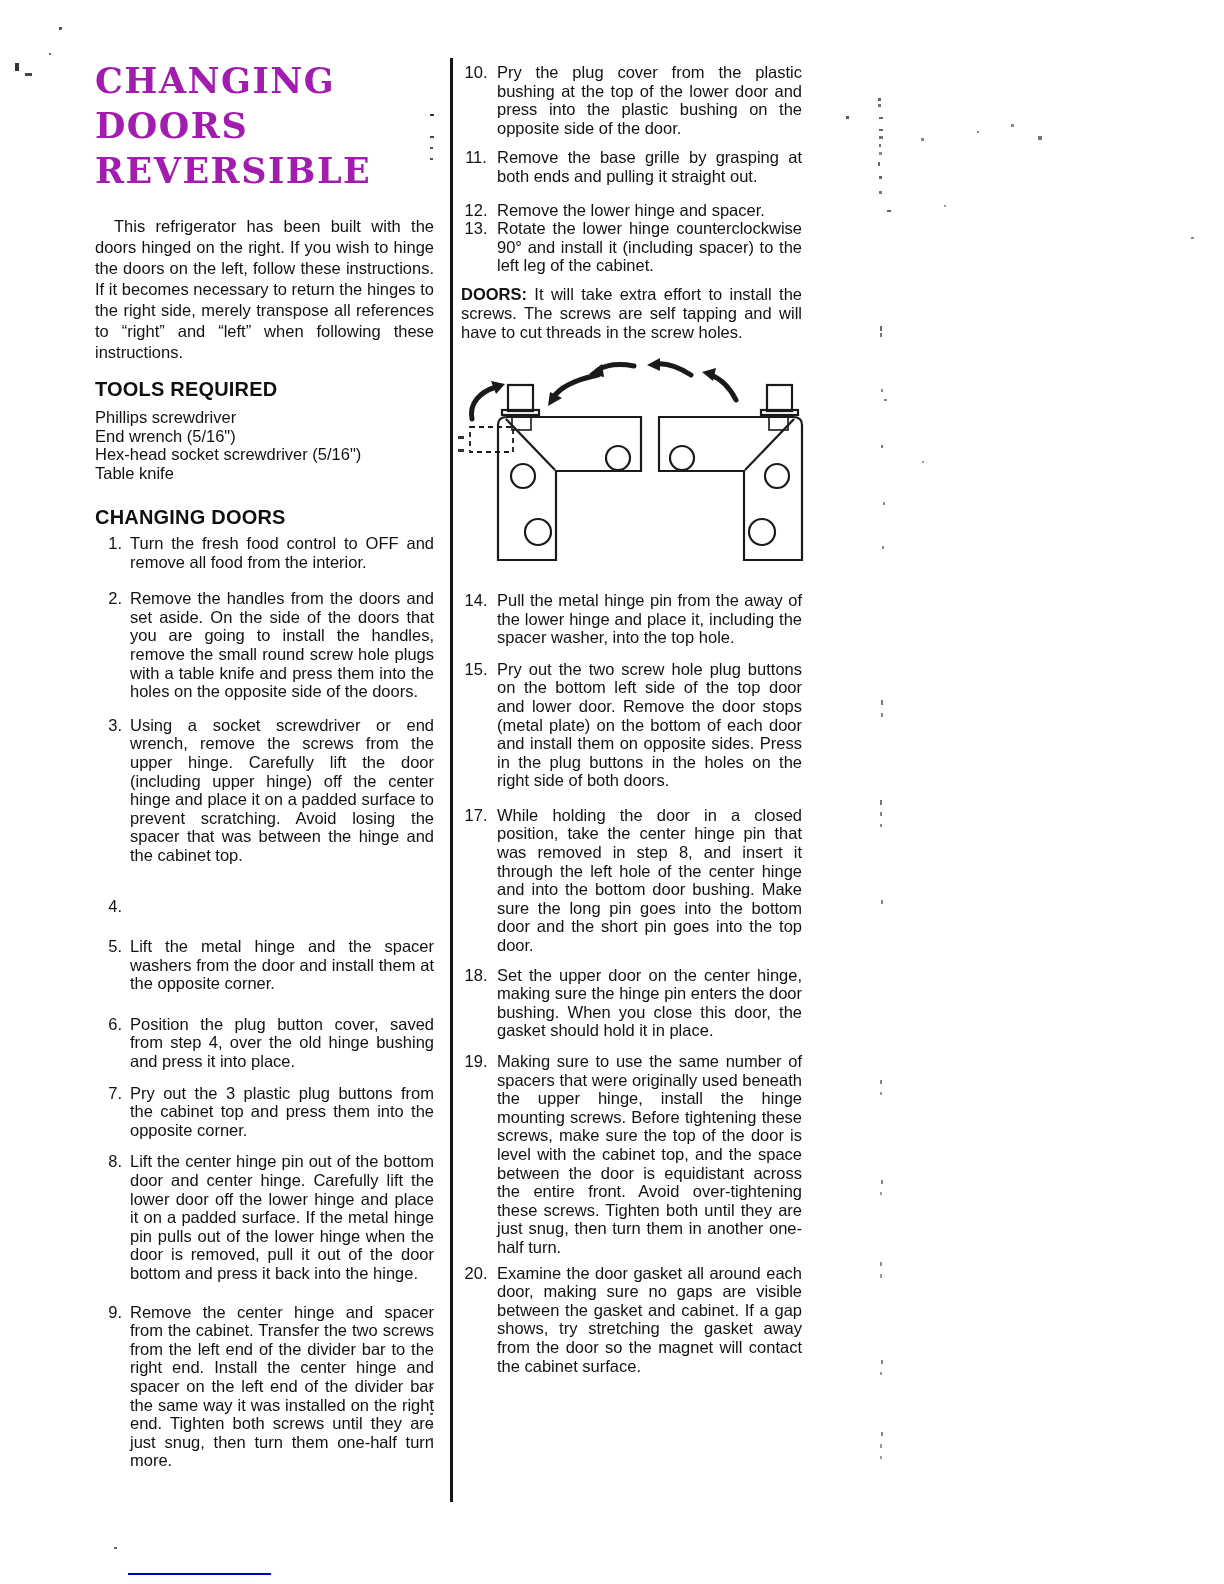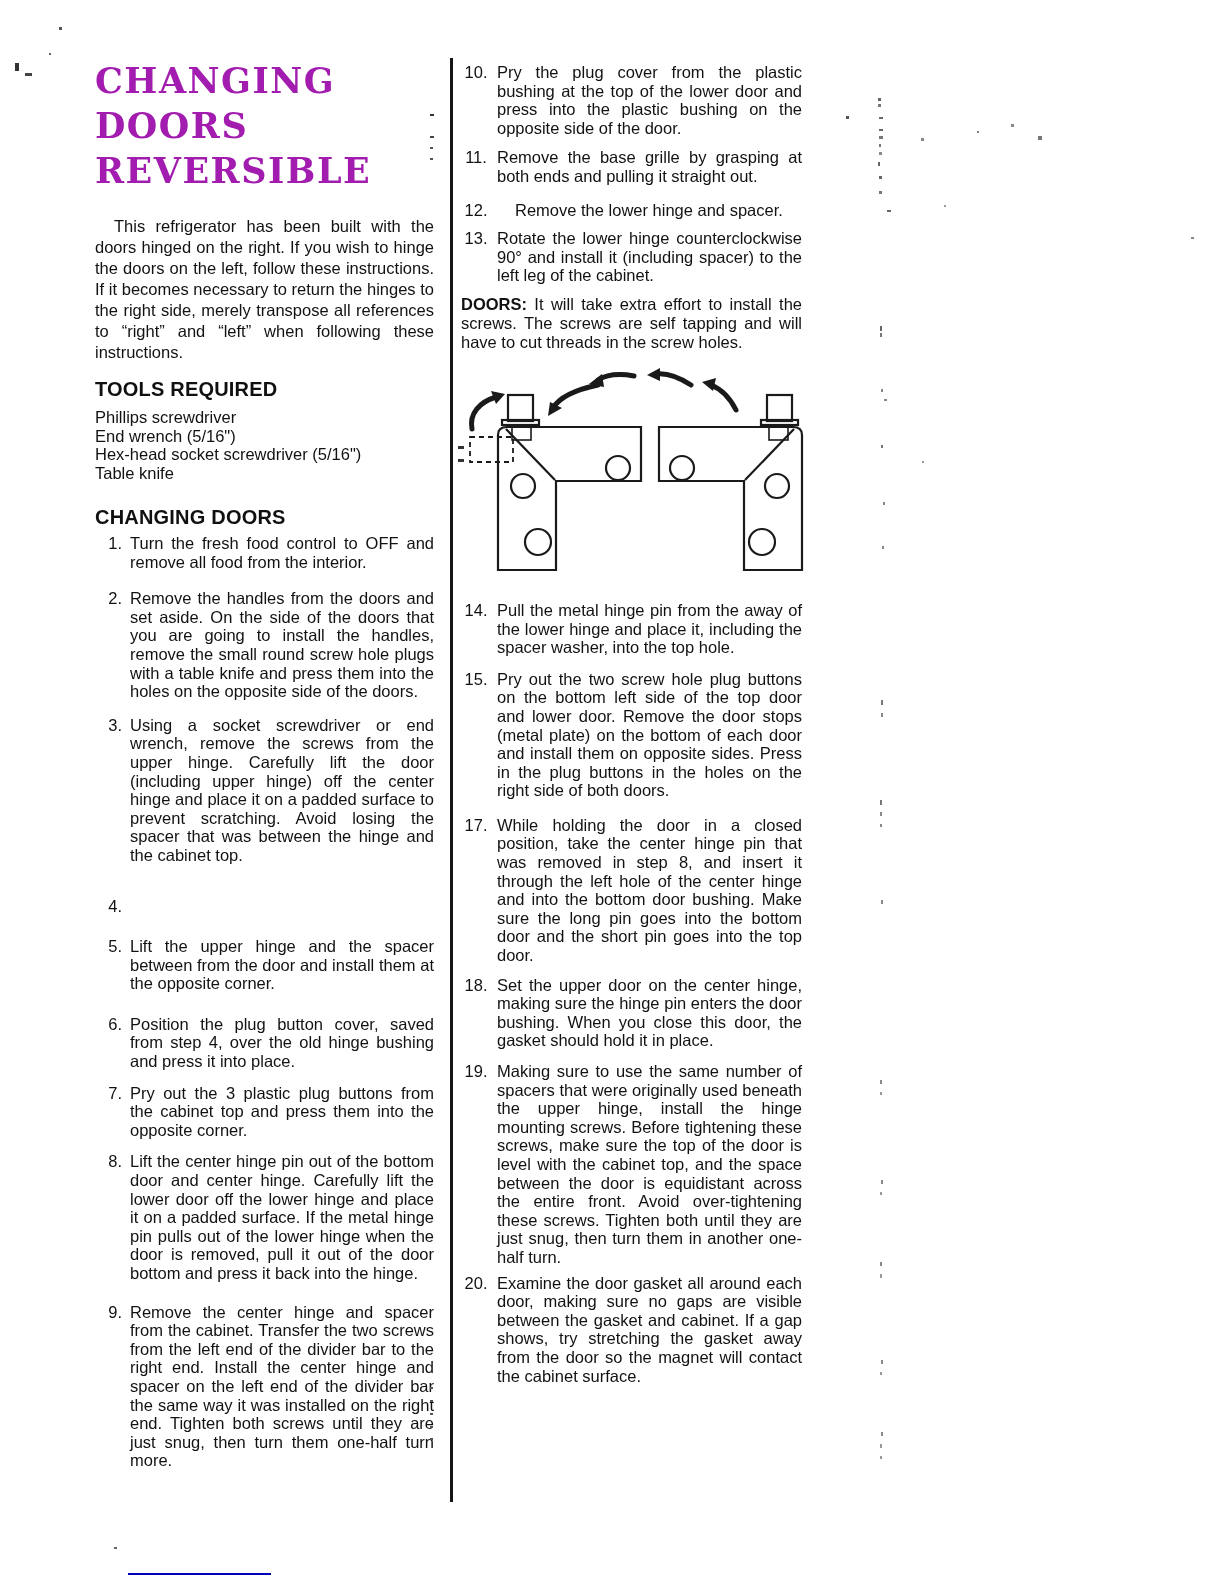--- a/index.html
+++ b/index.html
@@ -31,21 +31,21 @@
   .steps-left .step:nth-child(3){margin-bottom:32px;}
   .steps-left .step:nth-child(4){margin-bottom:22px;}
   .steps-left .step:nth-child(5){margin-bottom:22px;}
   .steps-left .step:nth-child(6){margin-bottom:13px;}
   .steps-left .step:nth-child(7){margin-bottom:13px;}
   .steps-left .step:nth-child(8){margin-bottom:20px;}
 
   .steps-right-a{margin-top:0 !important;}
   .steps-right-a .step:nth-child(1){margin-bottom:11px;}
   .steps-right-a .step:nth-child(2){margin-bottom:15px;}
-  .steps-right-a .step:nth-child(3){margin-bottom:10px;gap:18px;}
+  .steps-right-a .step:nth-child(3){}
   .steps-right-a .step:nth-child(4){margin-bottom:10px;}
 
   .note{margin:0;font-size:16.5px;line-height:19px;text-align:justify;}
   .note b{font-weight:700;}
 
   .diagram{display:block;margin:11px 0 6px -3px;overflow:visible;}
 
   .steps-right-b .step:nth-child(1){margin-bottom:13px;}
   .steps-right-b .step:nth-child(2){margin-bottom:16px;}
   .steps-right-b .step:nth-child(3){margin-bottom:11px;}
@@ -93,21 +93,21 @@
         </li>
       <li class="step">
           <span class="num">3.</span>
           <span class="txt">Using a socket screwdriver or end wrench, remove the screws from the upper hinge. Carefully lift the door (including upper hinge) off the center hinge and place it on a padded surface to prevent scratching. Avoid losing the spacer that was between the hinge and the cabinet top.</span>
         </li>
       <li class="step">
           <span class="num">4.</span>
         </li>
       <li class="step">
           <span class="num">5.</span>
-          <span class="txt">Lift the upper hinge and the spacer between from the door and install them at the opposite corner.</span>
+          <span class="txt">Lift the metal hinge and the spacer washers from the door and install them at the opposite corner.</span>
         </li>
       <li class="step">
           <span class="num">6.</span>
           <span class="txt">Position the plug button cover, saved from step 4, over the old hinge bushing and press it into place.</span>
         </li>
       <li class="step">
           <span class="num">7.</span>
           <span class="txt">Pry out the 3 plastic plug buttons from the cabinet top and press them into the opposite corner.</span>
         </li>
       <li class="step">

